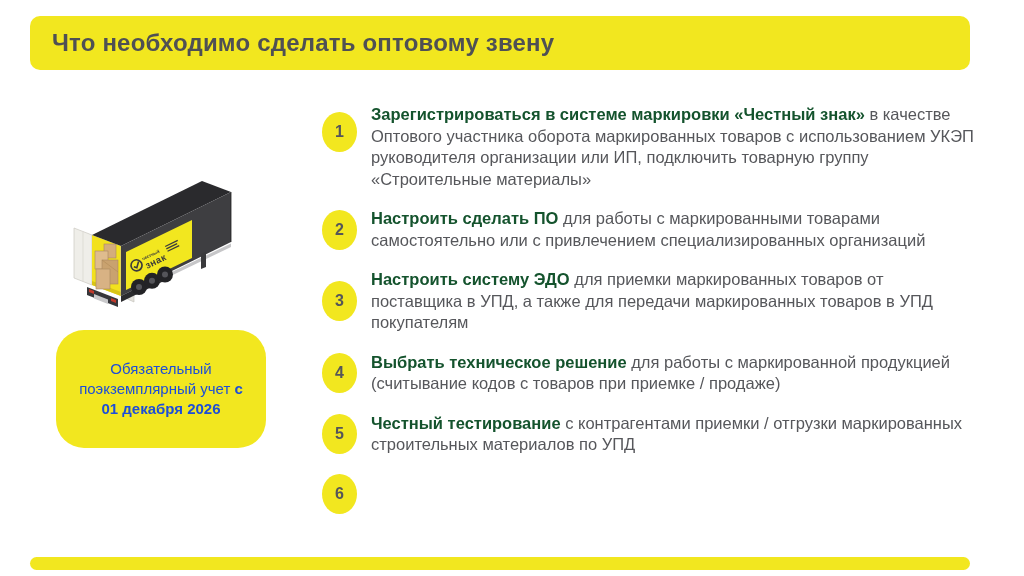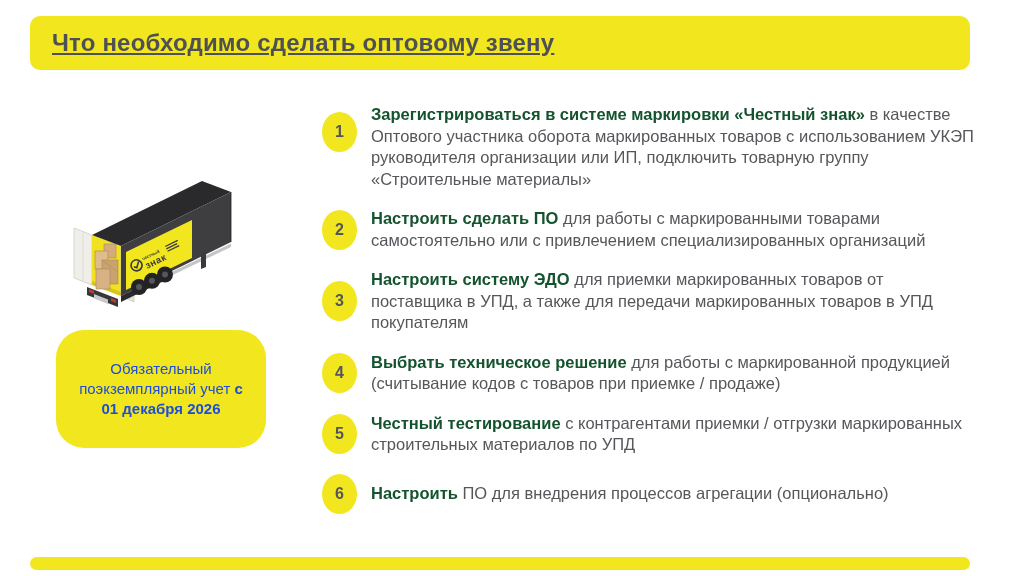--- a/index.html
+++ b/index.html
@@ -2,21 +2,21 @@
 <html><head>
 <meta charset="utf-8">
 <style>
   html,body{margin:0;padding:0;}
   body{font-family:"Liberation Sans",sans-serif;background:#ffffff;}
   .slide{position:relative;width:1024px;height:576px;background:#ffffff;overflow:hidden;}
 
   
   .topbar{position:absolute;left:30px;top:16px;width:940px;height:54px;
     background:#F2E71F;border-radius:10px;display:flex;align-items:center;padding-left:22px;box-sizing:border-box;}
-  .topbar h1{margin:0;font-size:24px;font-weight:700;color:#4F5054;letter-spacing:0.2px;text-decoration:underline;}
+  .topbar h1{margin:0;font-size:24px;font-weight:700;color:#4F5054;letter-spacing:0.2px;}
 
   
   .steps{position:absolute;left:322px;top:104px;width:660px;list-style:none;margin:0;padding:0;}
   .step{display:flex;gap:14px;align-items:center;margin-bottom:18px;}
   .step.top{align-items:flex-start;}
   .step.top .num{margin-top:8px;}
   .num{flex:none;width:35px;height:40px;border-radius:50%;background:#F2E71F;
     display:flex;align-items:center;justify-content:center;
     font-size:16px;font-weight:700;color:#54555A;}
   .txt{margin:0;width:605px;font-size:16.5px;line-height:21.5px;color:#56575B;}
@@ -120,19 +120,18 @@
     <li class="step">
       <span class="num">4</span>
       <p class="txt"><b>Выбрать техническое решение</b><span> для работы с маркированной продукцией (считывание кодов с товаров при приемке / продаже)</span></p>
     </li>
     <li class="step">
       <span class="num">5</span>
       <p class="txt"><b>Честный тестирование</b><span> с контрагентами приемки / отгрузки маркированных строительных материалов по УПД</span></p>
     </li>
     <li class="step">
       <span class="num">6</span>
-      <p class="txt"><b>Настроить</b><span> ПО для внедрения процессов агрегации (опционально)</span></p>
     </li>
   </ol>
 
   <div class="footbar"></div>
 
 </div>
 
 </body></html>

